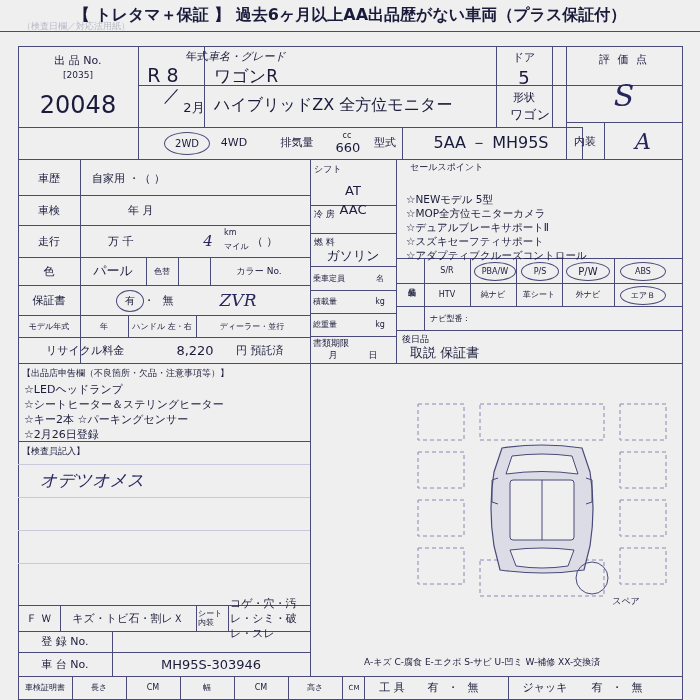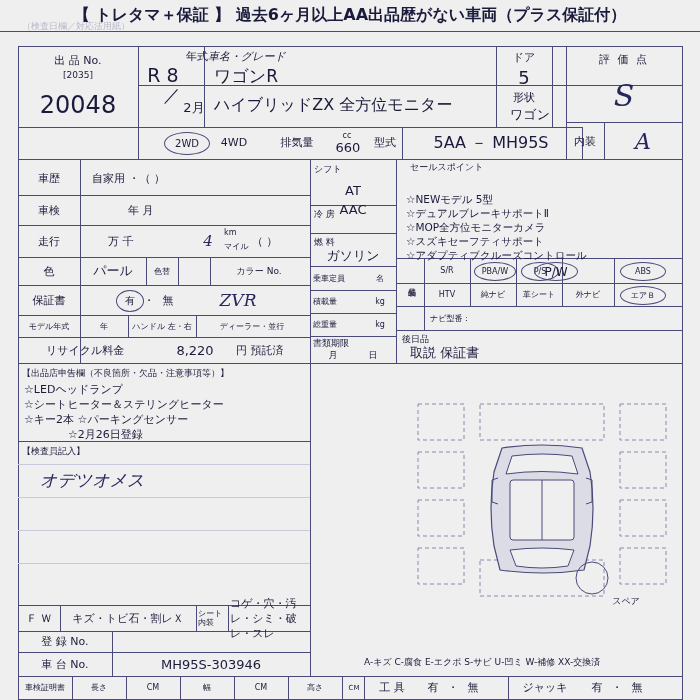--- a/index.html
+++ b/index.html
@@ -181,54 +181,54 @@
   <div class="ln hl" style="left:396px;top:330px;width:286px;"></div>
   <div class="ln vl" style="left:424px;top:258px;height:72px;"></div>
   <div class="ln vl" style="left:470px;top:258px;height:48px;"></div>
   <div class="ln vl" style="left:516px;top:258px;height:48px;"></div>
   <div class="ln vl" style="left:562px;top:258px;height:48px;"></div>
   <div class="ln vl" style="left:614px;top:258px;height:48px;"></div>
 
   <div class="cell l sm" style="left:410px;top:160px;width:140px;height:14px;">セールスポイント</div>
   <div class="ptlist" style="position:absolute;left:406px;top:192px;width:272px;">
     <div>☆NEWモデル 5型</div>
+    <div>☆MOP全方位モニターカメラ</div>
     <div>☆デュアルブレーキサポートⅡ</div>
-    <div>☆MOP全方位モニターカメラ</div>
     <div>☆スズキセーフティサポート</div>
     <div>☆アダプティブクルーズコントロール</div>
   </div>
 
   <div class="cell c xs" style="left:398px;top:258px;width:26px;height:48px;line-height:10px;flex-direction:column;">
       <span style="writing-mode:vertical-rl;">装備品</span>
     </div>
   <div class="cell c xs" style="left:424px;top:258px;width:46px;height:25px;">S/R</div>
   <div class="ellipse" style="left:474px;top:262px;width:40px;height:17px;font-size:8px;">PBA/W</div>
   <div class="ellipse" style="left:521px;top:262px;width:36px;height:17px;font-size:8px;">P/S</div>
-  <div class="ellipse" style="left:534px;top:262px;width:42px;height:17px;font-size:12px;">P/W</div>
+  <div class="ellipse" style="left:566px;top:262px;width:42px;height:17px;font-size:10px;">P/W</div>
   <div class="ellipse" style="left:620px;top:262px;width:44px;height:17px;font-size:8px;">ABS</div>
 
   <div class="cell c xs" style="left:424px;top:283px;width:46px;height:23px;">HTV</div>
   <div class="cell c xs" style="left:470px;top:283px;width:46px;height:23px;">純ナビ</div>
   <div class="cell c xs" style="left:516px;top:283px;width:46px;height:23px;">革シート</div>
   <div class="cell c xs" style="left:562px;top:283px;width:52px;height:23px;">外ナビ</div>
   <div class="ellipse" style="left:620px;top:286px;width:44px;height:17px;font-size:8px;">エアＢ</div>
 
   <div class="cell l xs" style="left:430px;top:306px;width:160px;height:24px;">ナビ型番：</div>
 
   <div class="cell l sm" style="left:402px;top:332px;width:60px;height:14px;">後日品</div>
   <div class="cell l md" style="left:410px;top:344px;width:200px;height:18px;">取説  保証書</div>
 
   <div class="ln hl" style="left:18px;top:441px;width:292px;"></div>
   <div class="ln vl" style="left:310px;top:363px;height:242px;"></div>
   <div class="cell l sm" style="left:22px;top:366px;width:290px;height:14px;">【出品店申告欄（不良箇所・欠品・注意事項等）】</div>
   <div class="ptlist" style="position:absolute;left:24px;top:382px;width:286px;">
     <div style="line-height:15px;font-size:11px;">☆LEDヘッドランプ</div>
     <div style="line-height:15px;font-size:11px;">☆シートヒーター＆ステリングヒーター</div>
     <div style="line-height:15px;font-size:11px;">☆キー2本  ☆パーキングセンサー</div>
-    <div style="line-height:15px;font-size:11px;margin-left:44px;">☆2月26日登録</div>
+    <div style="line-height:15px;font-size:11px;">☆2月26日登録</div>
   </div>
 
   <div class="cell l sm" style="left:22px;top:444px;width:200px;height:14px;">【検査員記入】</div>
   <div class="ln hl" style="left:18px;top:464px;width:292px;background:#c9c9dd;"></div>
   <div class="ln hl" style="left:18px;top:497px;width:292px;background:#c9c9dd;"></div>
   <div class="ln hl" style="left:18px;top:530px;width:292px;background:#c9c9dd;"></div>
   <div class="ln hl" style="left:18px;top:563px;width:292px;background:#c9c9dd;"></div>
   <div class="cell l hand" style="left:40px;top:466px;width:200px;height:28px;font-size:17px;">オデツオメス</div>
 
   <div style="position:absolute;left:414px;top:400px;width:256px;height:210px;">

